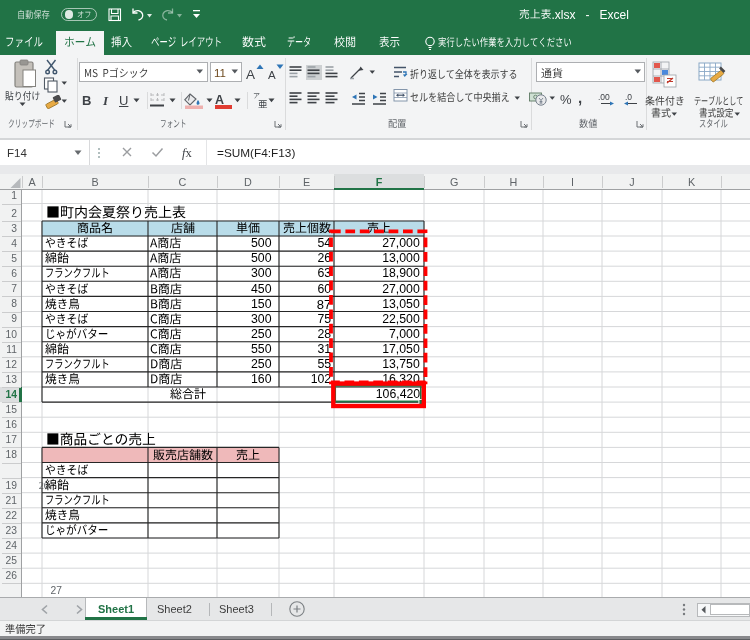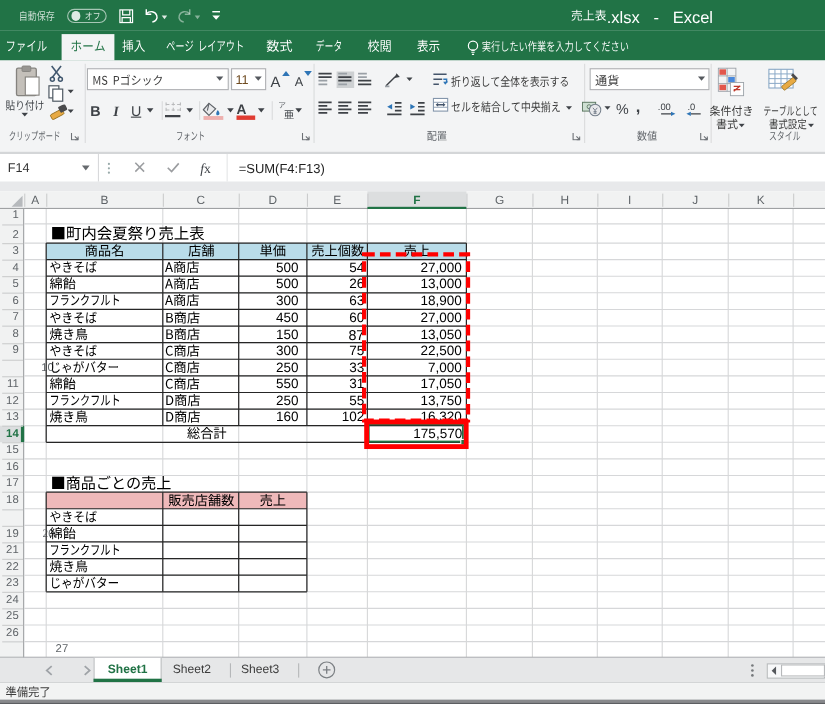--- a/index.html
+++ b/index.html
@@ -183,21 +183,21 @@
       <rect x="1" y="1" width="7" height="1.3" fill="#fff"></rect>
       <path d="M1 5 l7 0 -3.5 4z" fill="#fff"></path>
     </svg>
     <svg class="jt" style="left:519.0px;top:7.28px;" width="34" height="15" fill="#fff">
       <g transform="matrix(0.01080,0,0,-0.01080,0,11.02)">
         <use href="#g58f2"></use>
         <use href="#g4e0a" x="1000"></use>
         <use href="#g8868" x="2000"></use>
       </g>
     </svg>
-    <div class="lt" style="left:551.5px;top:8.9px;font-size:15px;color:#fff;font-weight:normal;font-family:'Liberation Sans',sans-serif;">.xlsx&nbsp;&nbsp;&nbsp;-&nbsp;&nbsp;&nbsp;Excel</div>
+    <div class="lt" style="left:551.5px;top:8.9px;font-size:12px;color:#fff;font-weight:normal;font-family:'Liberation Sans',sans-serif;">.xlsx&nbsp;&nbsp;&nbsp;-&nbsp;&nbsp;&nbsp;Excel</div>
     <div class="abs" style="left:0.0px;top:28.0px;width:750.0px;height:27.0px;background:#217346"></div>
     <div class="abs" style="left:56.0px;top:31.0px;width:48.0px;height:24.0px;background:#f3f4f5"></div>
     <svg class="jt" style="left:5.0px;top:34.26px;" width="39" height="16" fill="#fff">
       <g transform="matrix(0.00948,0,0,-0.01200,0,12.24)">
         <use href="#g30d5"></use>
         <use href="#g30a1" x="1000"></use>
         <use href="#g30a4" x="2000"></use>
         <use href="#g30eb" x="3000"></use>
       </g>
     </svg>
@@ -720,21 +720,21 @@
     <div class="lt" style="left:0.0px;top:254.0px;font-size:10.3px;color:#5f6468;font-weight:normal;font-family:'Liberation Sans',sans-serif;width:17.0px;text-align:right;">5</div>
     <div class="abs" style="left:2.0px;top:251.1px;width:19.0px;height:1.0px;background:#cbcccd"></div>
     <div class="lt" style="left:0.0px;top:269.1px;font-size:10.3px;color:#5f6468;font-weight:normal;font-family:'Liberation Sans',sans-serif;width:17.0px;text-align:right;">6</div>
     <div class="abs" style="left:2.0px;top:266.2px;width:19.0px;height:1.0px;background:#cbcccd"></div>
     <div class="lt" style="left:0.0px;top:284.2px;font-size:10.3px;color:#5f6468;font-weight:normal;font-family:'Liberation Sans',sans-serif;width:17.0px;text-align:right;">7</div>
     <div class="abs" style="left:2.0px;top:281.3px;width:19.0px;height:1.0px;background:#cbcccd"></div>
     <div class="lt" style="left:0.0px;top:299.3px;font-size:10.3px;color:#5f6468;font-weight:normal;font-family:'Liberation Sans',sans-serif;width:17.0px;text-align:right;">8</div>
     <div class="abs" style="left:2.0px;top:296.4px;width:19.0px;height:1.0px;background:#cbcccd"></div>
     <div class="lt" style="left:0.0px;top:314.4px;font-size:10.3px;color:#5f6468;font-weight:normal;font-family:'Liberation Sans',sans-serif;width:17.0px;text-align:right;">9</div>
     <div class="abs" style="left:2.0px;top:311.5px;width:19.0px;height:1.0px;background:#cbcccd"></div>
-    <div class="lt" style="left:0.0px;top:329.5px;font-size:10.3px;color:#5f6468;font-weight:normal;font-family:'Liberation Sans',sans-serif;width:17.0px;text-align:right;margin-left:32px;">10</div>
+    <div class="lt" style="left:0.0px;top:329.5px;font-size:10.3px;color:#5f6468;font-weight:normal;font-family:'Liberation Sans',sans-serif;width:17.0px;text-align:right;">10</div>
     <div class="abs" style="left:2.0px;top:326.6px;width:19.0px;height:1.0px;background:#cbcccd"></div>
     <div class="lt" style="left:0.0px;top:344.6px;font-size:10.3px;color:#5f6468;font-weight:normal;font-family:'Liberation Sans',sans-serif;width:17.0px;text-align:right;">11</div>
     <div class="abs" style="left:2.0px;top:341.7px;width:19.0px;height:1.0px;background:#cbcccd"></div>
     <div class="lt" style="left:0.0px;top:359.7px;font-size:10.3px;color:#5f6468;font-weight:normal;font-family:'Liberation Sans',sans-serif;width:17.0px;text-align:right;">12</div>
     <div class="abs" style="left:2.0px;top:356.8px;width:19.0px;height:1.0px;background:#cbcccd"></div>
     <div class="lt" style="left:0.0px;top:374.8px;font-size:10.3px;color:#5f6468;font-weight:normal;font-family:'Liberation Sans',sans-serif;width:17.0px;text-align:right;">13</div>
     <div class="abs" style="left:2.0px;top:371.9px;width:19.0px;height:1.0px;background:#cbcccd"></div>
     <div class="abs" style="left:0.0px;top:387.0px;width:22.0px;height:15.1px;background:#dcdedf"></div>
     <div class="abs" style="left:19.4px;top:387.0px;width:2.6px;height:15.1px;background:#217346"></div>
     <div class="lt" style="left:0.0px;top:389.9px;font-size:10.3px;color:#217346;font-weight:bold;font-family:'Liberation Sans',sans-serif;width:17.0px;text-align:right;">14</div>
@@ -1012,21 +1012,21 @@
       </g>
     </svg>
     <svg class="jt" style="left:149.5px;top:325.86px;" width="33" height="16" fill="#000">
       <g transform="matrix(0.01200,0,0,-0.01200,0,12.24)">
         <use href="#g43"></use>
         <use href="#g5546" x="638"></use>
         <use href="#g5e97" x="1638"></use>
       </g>
     </svg>
     <div class="lt" style="left:181.5px;top:327.8px;font-size:12.3px;color:#000;font-weight:normal;font-family:'Liberation Sans',sans-serif;width:90.0px;text-align:right;">250</div>
-    <div class="lt" style="left:241.2px;top:327.8px;font-size:12.3px;color:#000;font-weight:normal;font-family:'Liberation Sans',sans-serif;width:90.0px;text-align:right;">33</div>
+    <div class="lt" style="left:241.2px;top:327.8px;font-size:12.3px;color:#000;font-weight:normal;font-family:'Liberation Sans',sans-serif;width:90.0px;text-align:right;">28</div>
     <div class="lt" style="left:329.8px;top:327.8px;font-size:12.3px;color:#000;font-weight:normal;font-family:'Liberation Sans',sans-serif;width:90.0px;text-align:right;">7,000</div>
     <svg class="jt" style="left:44.5px;top:340.96px;" width="25" height="16" fill="#000">
       <g transform="matrix(0.01200,0,0,-0.01200,0,12.24)">
         <use href="#g7dbf"></use>
         <use href="#g98f4" x="1000"></use>
       </g>
     </svg>
     <svg class="jt" style="left:149.5px;top:340.96px;" width="33" height="16" fill="#000">
       <g transform="matrix(0.01200,0,0,-0.01200,0,12.24)">
         <use href="#g43"></use>
@@ -1075,21 +1075,21 @@
     <div class="lt" style="left:181.5px;top:373.1px;font-size:12.3px;color:#000;font-weight:normal;font-family:'Liberation Sans',sans-serif;width:90.0px;text-align:right;">160</div>
     <div class="lt" style="left:241.2px;top:373.1px;font-size:12.3px;color:#000;font-weight:normal;font-family:'Liberation Sans',sans-serif;width:90.0px;text-align:right;">102</div>
     <div class="lt" style="left:329.8px;top:373.1px;font-size:12.3px;color:#000;font-weight:normal;font-family:'Liberation Sans',sans-serif;width:90.0px;text-align:right;">16,320</div>
     <svg class="jt" style="left:170.0px;top:386.06px;" width="37" height="16" fill="#000">
       <g transform="matrix(0.01200,0,0,-0.01200,0,12.24)">
         <use href="#g7dcf"></use>
         <use href="#g5408" x="1000"></use>
         <use href="#g8a08" x="2000"></use>
       </g>
     </svg>
-    <div class="lt" style="left:330.2px;top:388.0px;font-size:12.3px;color:#000;font-weight:normal;font-family:'Liberation Sans',sans-serif;width:90.0px;text-align:right;">175,570</div>
+    <div class="lt" style="left:330.2px;top:388.0px;font-size:12.3px;color:#000;font-weight:normal;font-family:'Liberation Sans',sans-serif;width:90.0px;text-align:right;">106,420</div>
     <svg class="jt" style="left:45.5px;top:430.02px;" width="111" height="19" fill="#000">
       <g transform="matrix(0.01372,0,0,-0.01400,0,14.28)">
         <use href="#g25a0"></use>
         <use href="#g5546" x="1000"></use>
         <use href="#g54c1" x="2000"></use>
         <use href="#g3054" x="3000"></use>
         <use href="#g3068" x="4000"></use>
         <use href="#g306e" x="5000"></use>
         <use href="#g58f2" x="6000"></use>
         <use href="#g4e0a" x="7000"></use>

